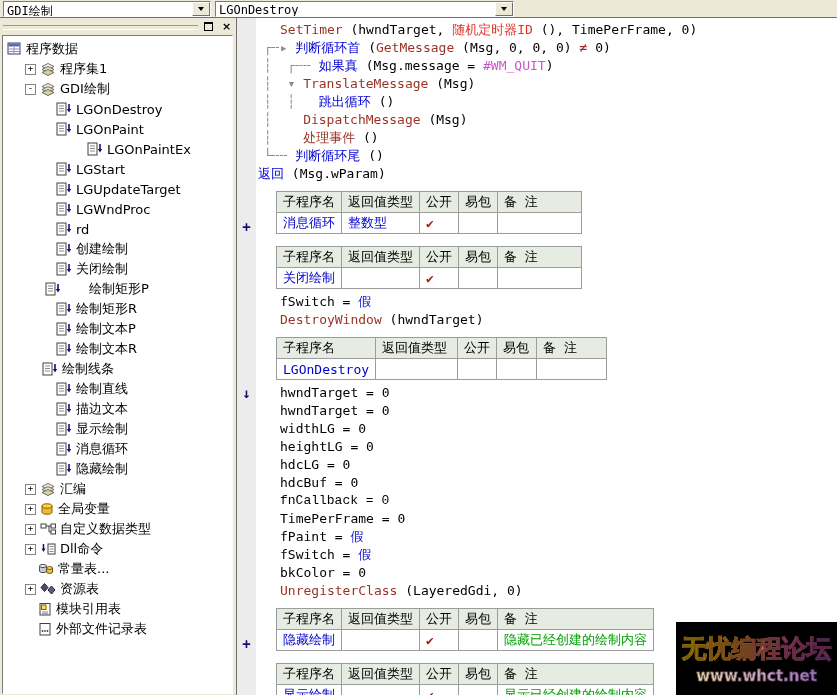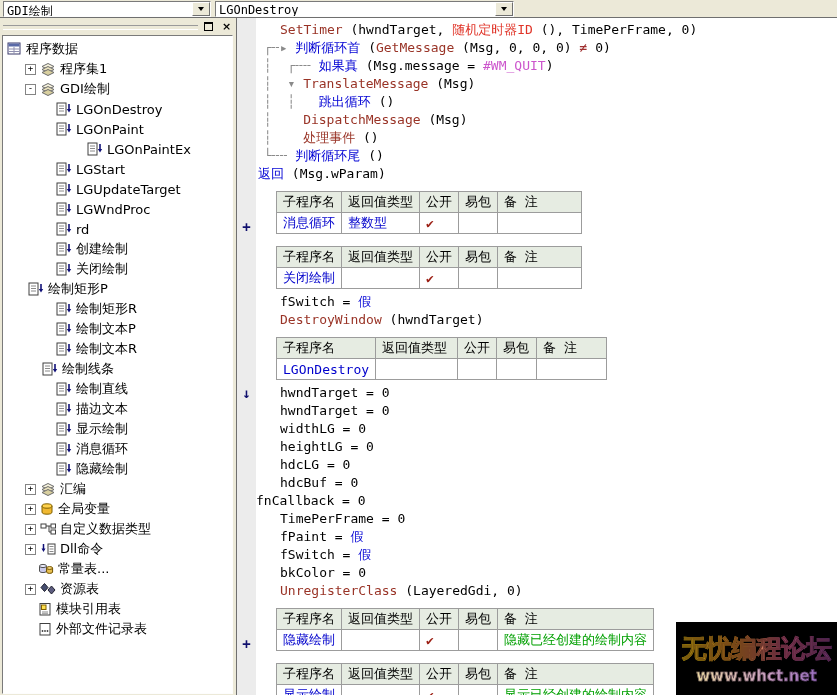--- a/index.html
+++ b/index.html
@@ -292,21 +292,21 @@
             <rect x="1" y="1" width="9" height="12" fill="#fff" stroke="#404040"></rect>
             <line x1="3" y1="4" x2="8" y2="4" stroke="#8a8a8a"></line>
             <line x1="3" y1="6.5" x2="8" y2="6.5" stroke="#8a8a8a"></line>
             <line x1="3" y1="9" x2="8" y2="9" stroke="#8a8a8a"></line>
             <path d="M13 2 v7" stroke="#101078" stroke-width="1.6" fill="none"></path>
             <path d="M10.8 7 L13 10.5 L15.2 7 Z" fill="#101078"></path>
           </svg>
         </span>
         <span>关闭绘制</span>
       </div>
-      <div class="titem" style="padding-left: 25px;">
+      <div class="titem" style="padding-left: 42px; gap: 24px;">
         <span class="ticon">
           <svg width="16" height="14">
             <rect x="1" y="1" width="9" height="12" fill="#fff" stroke="#404040"></rect>
             <line x1="3" y1="4" x2="8" y2="4" stroke="#8a8a8a"></line>
             <line x1="3" y1="6.5" x2="8" y2="6.5" stroke="#8a8a8a"></line>
             <line x1="3" y1="9" x2="8" y2="9" stroke="#8a8a8a"></line>
             <path d="M13 2 v7" stroke="#101078" stroke-width="1.6" fill="none"></path>
             <path d="M10.8 7 L13 10.5 L15.2 7 Z" fill="#101078"></path>
           </svg>
         </span>
@@ -718,21 +718,21 @@
       </div>
       <div class="crow">
         <div class="g mid"></div>
         <div class="c">
           <div class="cline" style="padding-left: 24px;"><span class="tok-plain">hdcBuf = 0</span></div>
         </div>
       </div>
       <div class="crow">
         <div class="g mid"></div>
         <div class="c">
-          <div class="cline" style=""><span class="tok-plain">fnCallback = 0</span></div>
+          <div class="cline" style="padding-left: 24px; font-family: Liberation Mono, monospace;"><span class="tok-plain">fnCallback = 0</span></div>
         </div>
       </div>
       <div class="crow">
         <div class="g mid"></div>
         <div class="c">
           <div class="cline" style="padding-left: 24px;"><span class="tok-plain">TimePerFrame = 0</span></div>
         </div>
       </div>
       <div class="crow">
         <div class="g mid"></div>

